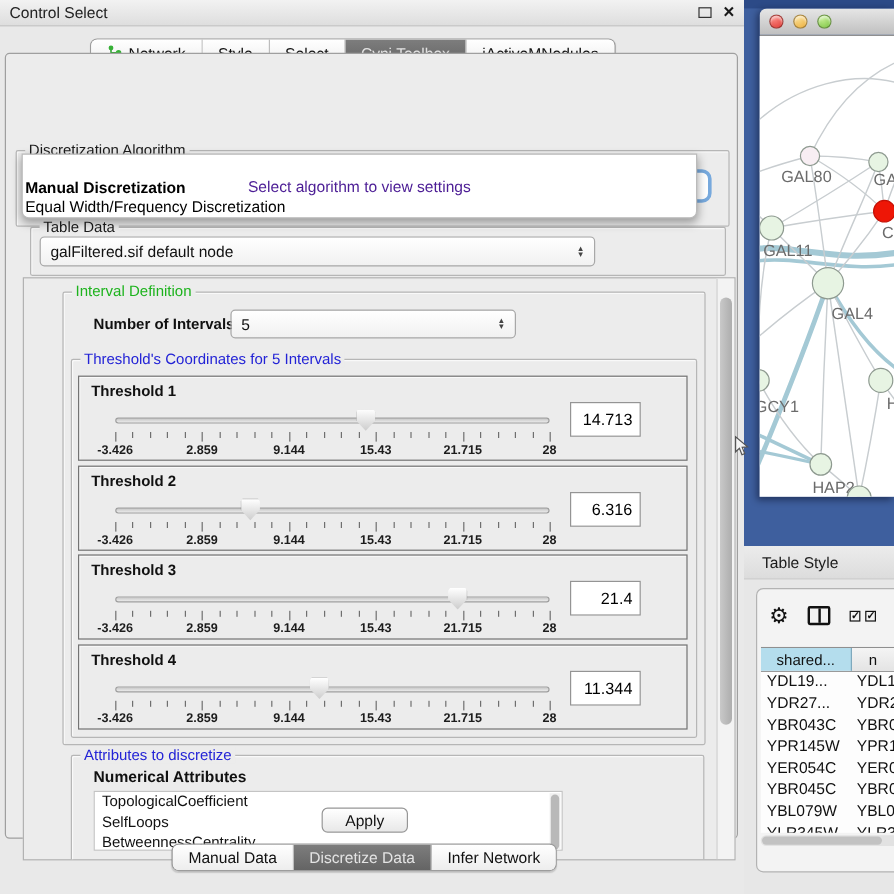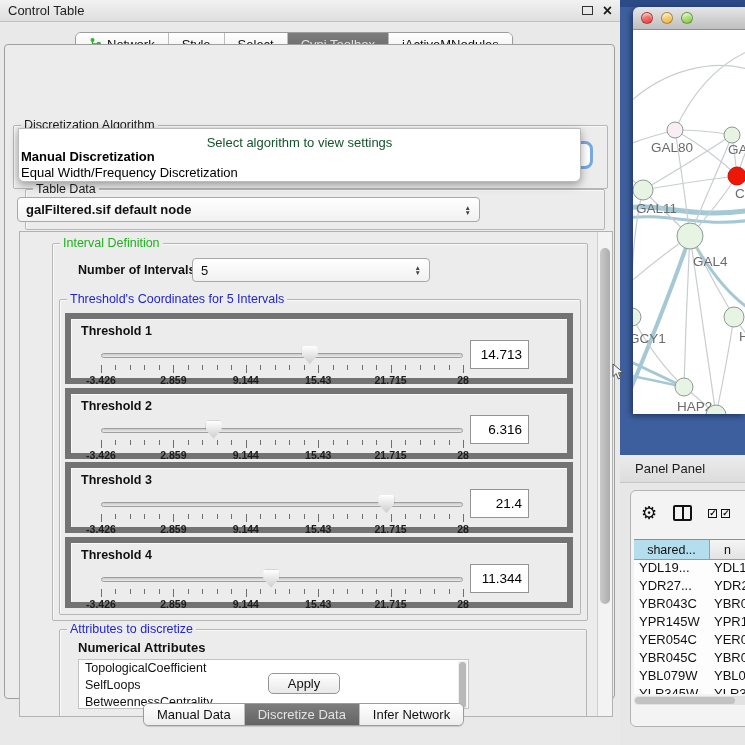--- a/index.html
+++ b/index.html
@@ -42,43 +42,43 @@
     border-radius:4px; display:flex; align-items:center; font-size:13px; color:#111; padding:0 8px; }
   .stepper { margin-left:auto; display:flex; flex-direction:column; line-height:5px; font-size:6.5px; color:#444; }
 
   
   #algo-group { left:8px; top:80px; width:595px; height:64px; }
   #algo-combo-ring { position:absolute; left:16px; top:96px; width:572px; height:28px;
     border:3px solid #77a9dd; border-radius:8px; background:#fff; z-index:5; }
   #algo-popup { position:absolute; left:13px; top:83px; width:563px; height:54px; background:#fff;
     border:1px solid #bbb; border-radius:0 0 6px 6px; box-shadow:0 3px 8px rgba(0,0,0,0.35); z-index:20;
     display:flex; flex-direction:column; }
-  #algo-popup .popup-header { text-align:center; color:#14532d; font-size:13px; padding-top:6px; height:19px; }
+  #algo-popup .popup-header { text-align:center; color:#4c1d95; font-size:13px; padding-top:19px; height:19px; }
   #algo-popup .popup-item { font-size:13px; color:#000; padding:1px 2px; height:16px; line-height:15px; }
   #algo-popup .popup-item.bold { font-weight:bold; }
 
   
   #tabledata-group { left:20px; top:144px; width:580px; height:41px; }
-  #tabledata-combo { left:12px; top:152px; width:463px; height:25px;font-weight:bold; }
+  #tabledata-combo { left:28px; top:152px; width:463px; height:25px; }
 
   
   #scrollwrap { position:absolute; left:14px; top:186px; width:594px; height:486px;
     border:1px solid #b2b2b2; background:#ececec; overflow:hidden; }
   #vscrollbar { position:absolute; right:0; top:0; width:15px; height:484px; background:#f3f3f3;
     border-left:1px solid #d0d0d0; }
   #vscroll-thumb { position:absolute; left:2px; top:16px; width:10px; height:356px;
     background:linear-gradient(90deg,#c9c9c9,#adadad); border-radius:6px; }
 
   #interval-group { left:32px; top:11px; width:536px; height:378px; }
   #noi-label { position:absolute; left:58px; top:31px; font-size:12.5px; font-weight:bold; color:#111; }
   #noi-combo { left:172px; top:26px; width:238px; height:24px; }
   #thresholds-group { left:39px; top:67px; width:522px; height:316px; }
 
   .tbox { position:absolute; left:5px; width:508px; height:71px; background:#ececec;
-    border:6px solid #737373; box-shadow:inset 1px 1px 0 #fafafa; }
+    border:1px solid #737373; box-shadow:inset 1px 1px 0 #fafafa; }
   .tbox .tlabel { position:absolute; left:10px; top:5px; font-size:12.5px; font-weight:bold; color:#111; }
   .track { position:absolute; left:30px; top:34px; width:362px; height:5px; border:1px solid #9e9e9e;
     border-radius:3px; background:linear-gradient(#c9c9c9,#ebebeb); }
   .thumb { position:absolute; top:-8px; width:16px; height:18px; margin-left:-8px;
     clip-path:polygon(10% 0,90% 0,100% 14%,100% 52%,50% 100%,0 52%,0 14%);
     background:linear-gradient(#ffffff,#cccccc); filter:drop-shadow(0 0 1px rgba(0,0,0,0.6)); }
   .ticks { position:absolute; left:30px; top:46px; width:362px; height:8px; }
   .tick { position:absolute; top:0; width:1px; height:5px; background:#6f6f6f; }
   .tick.major { height:8px; }
   .ticklabels { position:absolute; left:30px; top:55px; width:362px; height:12px; }
@@ -141,21 +141,21 @@
   #tp-hthumb { position:absolute; left:1px; top:1px; width:100px; height:7px; background:#c2c2c2; border-radius:4px; }
 
   #mouse-cursor { position:absolute; left:612px; top:363px; z-index:50; }
 </style>
 </head>
 <body>
 
 <div id="left-panel">
 
   <div id="cp-titlebar">
-    <span id="cp-title">Control Table</span>
+    <span id="cp-title">Control Select</span>
     <span class="tb-icons">
       <span class="float-icon"></span>
       <span class="close-icon">×</span>
     </span>
   </div>
 
   <div id="top-tabs" class="segctl">
       <div class="seg">
         <svg width="13" height="14" viewBox="0 0 13 14">
           <line x1="3.5" y1="3" x2="3.5" y2="11" stroke="#2fa62f" stroke-width="1.3"></line>
@@ -483,21 +483,21 @@
           <circle cx="101" cy="287" r="10" fill="#e7f4e3" stroke="#8e9a90" stroke-width="1"></circle>
           <text x="106" y="311" font-size="13.5" fill="#6b6b6b" font-family="Liberation Sans, sans-serif">H</text>
           <circle cx="51" cy="357" r="9" fill="#e7f4e3" stroke="#8e9a90" stroke-width="1"></circle>
           <text x="44" y="381" font-size="13.5" fill="#6b6b6b" font-family="Liberation Sans, sans-serif">HAP2</text>
           <circle cx="83" cy="385" r="10" fill="#e7f4e3" stroke="#8e9a90" stroke-width="1"></circle>
         </svg></div>
   </div>
 </div>
 
 <div id="tp-header">
-  <span>Panel Panel</span>
+  <span>Table Style</span>
 </div>
 <div id="tp-body">
   <div id="tp-panel">
     <div id="tp-toolbar">
       <span class="gear-glyph">⚙</span>
       <span class="colview-icon"></span>
       <span class="chk-icons">
         <span class="chk">✓</span>
         <span class="chk">✓</span>
       </span>

